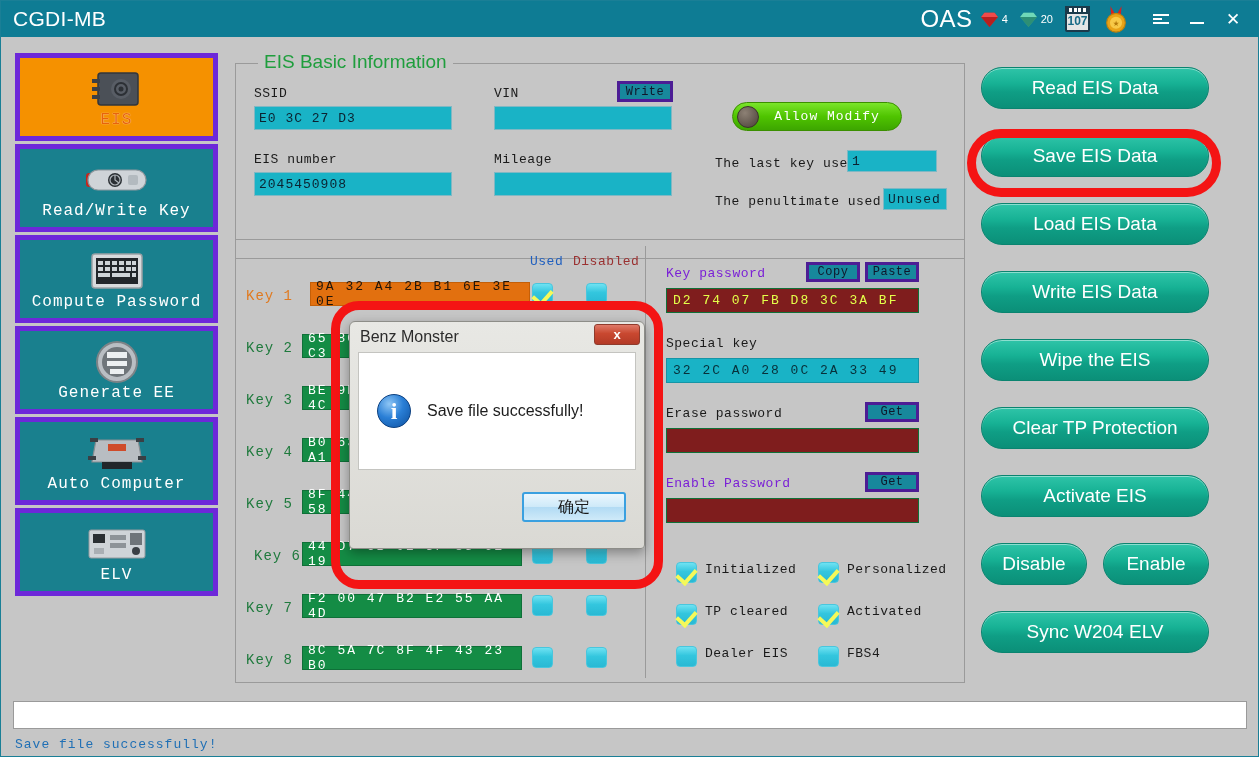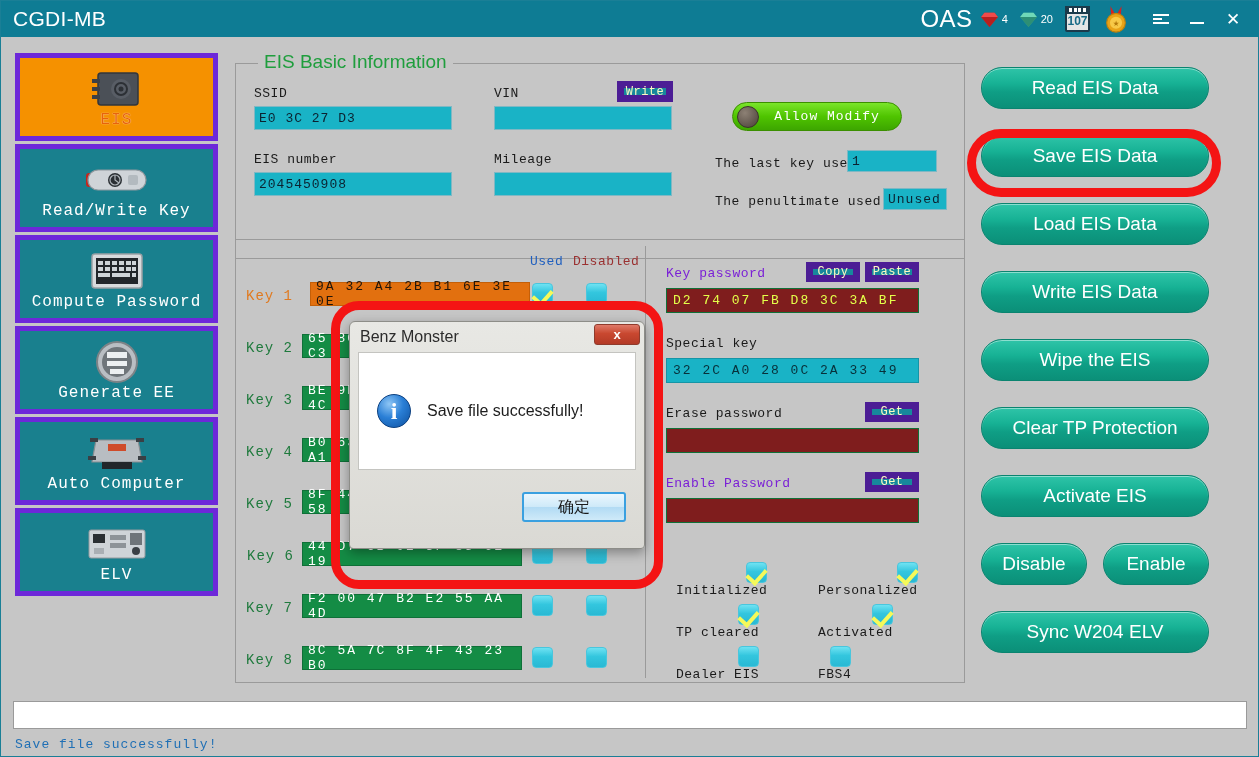--- a/index.html
+++ b/index.html
@@ -130,25 +130,25 @@
     font-family: "Liberation Mono", monospace;
     font-size: 13px;
     color: #0b2230;
     display: flex; align-items: center;
     padding-left: 4px;
     letter-spacing: 1px;
   }
   .tealbtn {
     position: absolute;
     background: #17889c;
-    color: #fef9c3;
+    color: #0f172a;
     font-family: "Liberation Mono", monospace;
     font-size: 12px;
     display: flex; align-items: center; justify-content: center;
-    border: 7px solid #4c1d95;
+    border: 3px solid #4c1d95;
     letter-spacing: .5px;
   }
   #allow-modify {
     position: absolute;
     width: 170px; height: 29px;
     border-radius: 15px;
     background: linear-gradient(to bottom, #7ae52a 0%, #4fc400 50%, #3da600 100%);
     border: 1px solid #3b8f00;
     display: flex; align-items: center;
   }
@@ -234,21 +234,21 @@
     font-size: 13px;
     color: #e4ff4a;
     display: flex; align-items: center;
     padding-left: 6px; letter-spacing: 2px;
   }
   .pwbox.teal {
     background: #19b3c6; border-color: #1595a6; color: #07303a;
   }
   .flagchk {
     position: absolute;
-    display: flex; align-items: flex-end;  flex-direction: column;
+    display: flex; align-items: flex-start; gap: 8px;
   }
   .flagchk .fc-label {
     font-family: "Liberation Mono", monospace;
     font-size: 13px;
     color: #1a1a1a;
     letter-spacing: .5px;
     white-space: nowrap;
   }
   .fc-box {
     position: relative;
@@ -598,21 +598,21 @@
     <div class="key-label" style="left:10px; top:204px;">Key 4</div>
     <div class="key-val" style="left:66px; top:198px; width:220px;">B0 63 18 7D E4 29 5B A1</div>
     <div class="cbx" style="left:296px; top:199px;"></div>
     <div class="cbx" style="left:350px; top:199px;"></div>
 
     <div class="key-label" style="left:10px; top:256px;">Key 5</div>
     <div class="key-val" style="left:66px; top:250px; width:220px;">8F 44 C2 36 90 1E 7A 58</div>
     <div class="cbx" style="left:296px; top:251px;"></div>
     <div class="cbx" style="left:350px; top:251px;"></div>
 
-    <div class="key-label" style="left:11px; top:308px;">Key 6</div>
+    <div class="key-label" style="left:18px; top:308px;">Key 6</div>
     <div class="key-val" style="left:66px; top:302px; width:220px;">44 D7 6B 02 3F 85 CE 19</div>
     <div class="cbx" style="left:296px; top:303px;"></div>
     <div class="cbx" style="left:350px; top:303px;"></div>
 
     <div class="key-label" style="left:10px; top:360px;">Key 7</div>
     <div class="key-val" style="left:66px; top:354px; width:220px;">F2 00 47 B2 E2 55 AA 4D</div>
     <div class="cbx" style="left:296px; top:355px;"></div>
     <div class="cbx" style="left:350px; top:355px;"></div>
 
     <div class="key-label" style="left:10px; top:412px;">Key 8</div>

